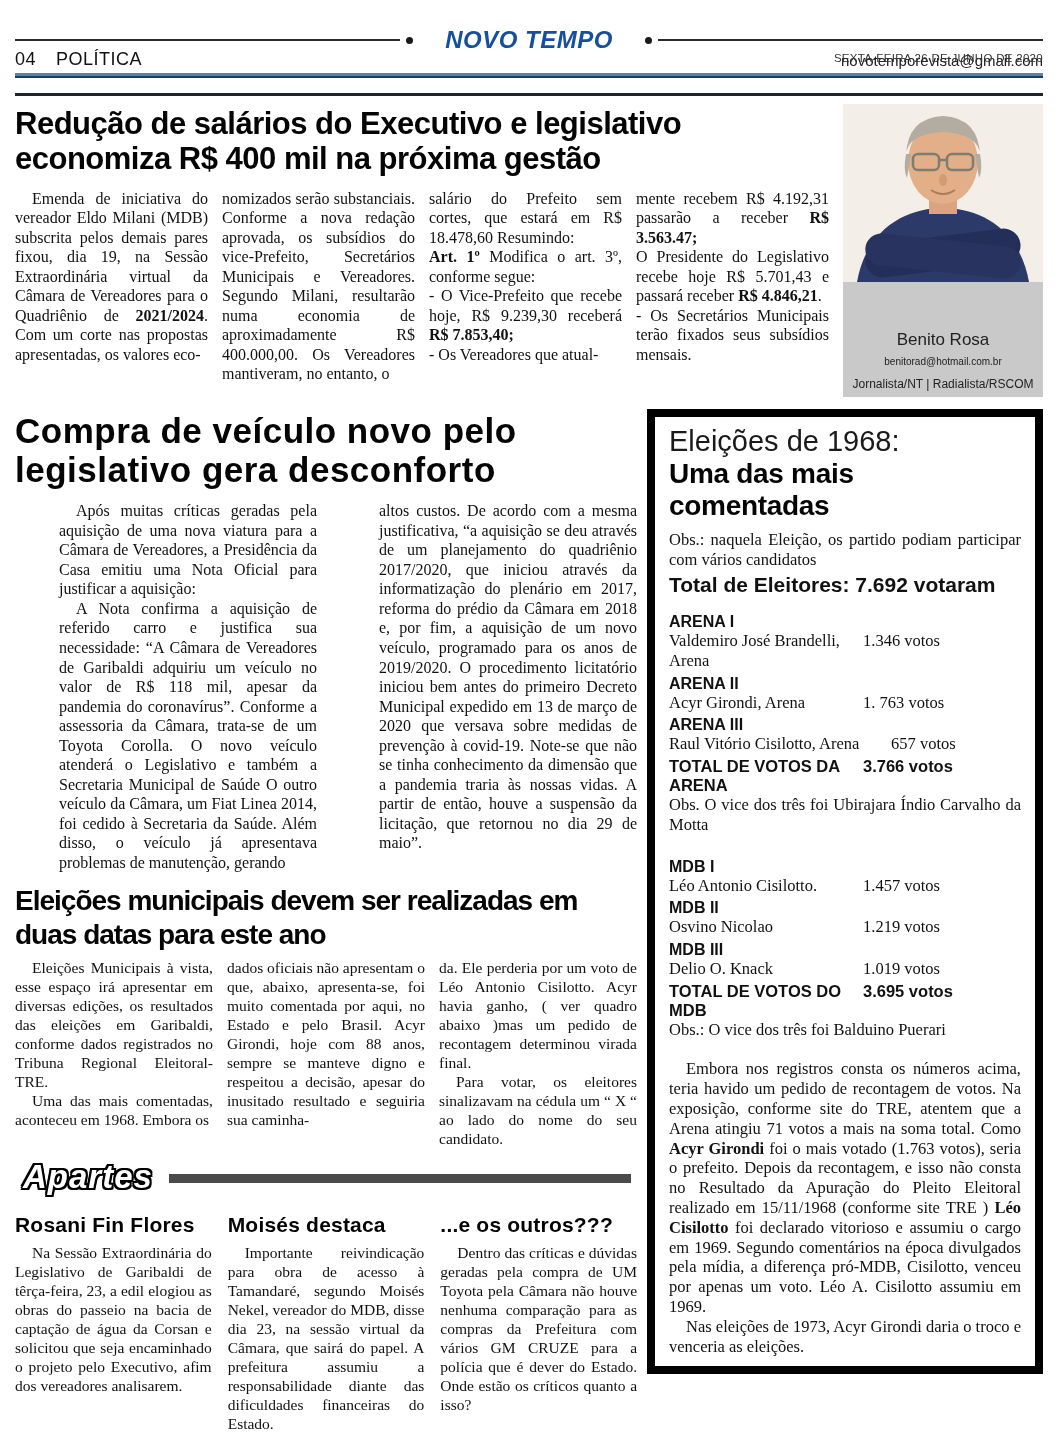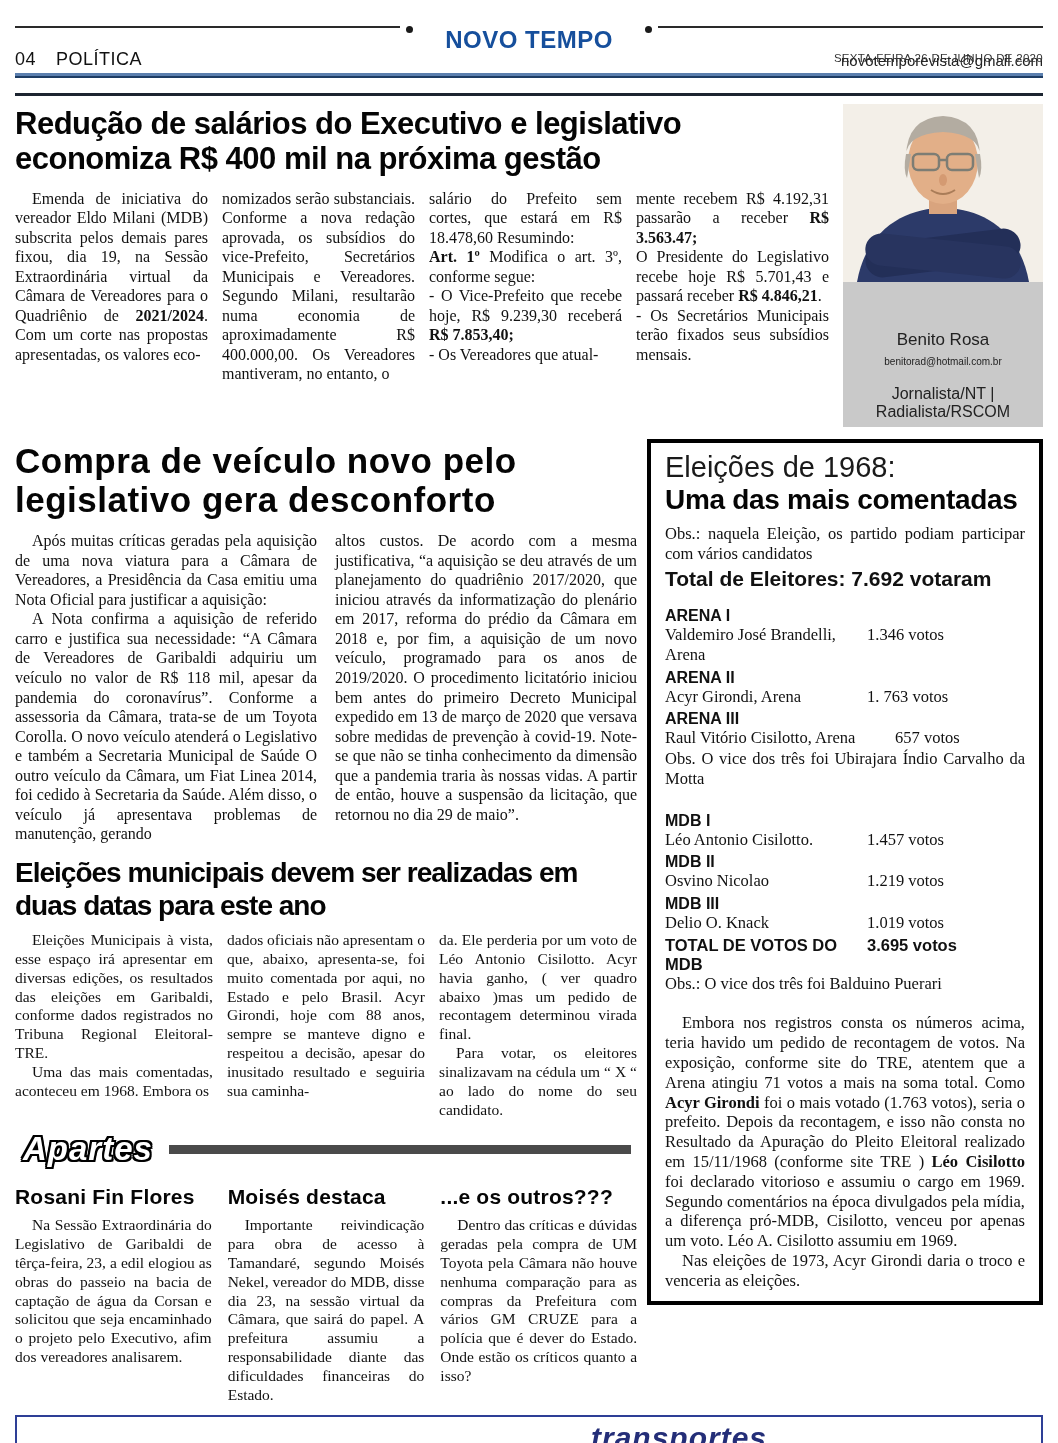--- a/index.html
+++ b/index.html
@@ -5,21 +5,21 @@
   * { margin:0; padding:0; box-sizing:border-box; }
   html,body { background:#ffffff; }
   body {
     width:1058px; height:1443px; overflow:hidden;
     font-family:"Liberation Serif", serif; color:#111;
   }
   .page { position:relative; padding:8px 15px 0 15px; width:1058px; height:1443px; }
 
   
   .header { position:relative; height:62px; }
-  .mast-center { position:absolute; left:0; right:0; top:18px; display:flex; align-items:flex-start; }
+  .mast-center { position:absolute; left:0; right:0; top:18px; display:flex; align-items:center;font-style:italic; }
   .mast-line { flex:1; border-top:2px solid #2a2a2a; height:0; }
   .mast-dot { width:7px; height:7px; border-radius:50%; background:#1a1a1a; margin:0 6px; }
   .mast-title { font-family:"Liberation Sans",sans-serif; font-weight:bold; font-size:24px;
     color:#164f9c; letter-spacing:.5px; padding:0 26px; white-space:nowrap; }
   .mast-email { position:absolute; left:0; right:0; top:44px; text-align:right;
     font-size:15px; color:#222; font-family:"Liberation Sans",sans-serif; }
   .pagenum-wrap { position:absolute; left:0; bottom:0; font-family:"Liberation Sans",sans-serif;
     font-weight:normal; font-size:18px; letter-spacing:.5px; }
   .pagenum-wrap .num { margin-right:20px; }
   .issue-date { position:absolute; right:0; bottom:6px; font-family:"Liberation Sans",sans-serif;
@@ -34,31 +34,31 @@
     font-size:31px; line-height:1.14; letter-spacing:-.5px; color:#050505; margin:2px 0 12px; }
   .a1-cols { display:flex; gap:14px; }
   .a1-cols .col { flex:1; }
   .bodytext p { font-size:16px; line-height:1.22; text-align:justify; }
   .bodytext p.ind { text-indent:17px; }
   .photo-box { width:200px; }
   .photo-box svg { display:block; width:200px; height:178px; }
   .photo-cap { background:#c9c9c9; text-align:center; padding:4px 2px 6px; }
   .photo-cap .cap-line1 { font-family:"Liberation Sans",sans-serif; font-size:17px; color:#222;margin-top:44px; }
   .photo-cap .cap-mail { font-size:10px; font-family:"Liberation Sans",sans-serif; }
-  .photo-cap .cap-line2 { font-family:"Liberation Sans",sans-serif; font-size:16px; color:#222; margin-top:15px; }
+  .photo-cap .cap-line2 { font-family:"Liberation Sans",sans-serif; font-size:12px; color:#222; margin-top:7px; }
 
   
   .main { display:flex; margin-top:12px; gap:10px; }
   .main-left { width:622px; }
   .main-right { flex:1; }
 
   .a2 h2, .a3 h2 { font-family:"Liberation Sans",sans-serif; color:#050505; }
   .a2 h2 { font-weight:bold; font-size:35px; line-height:1.12; letter-spacing:.5px; margin:2px 0 12px; }
   .a2-cols { display:flex; gap:18px; }
-  .a2-cols .col { flex:1; }
+  .a2-cols .col { flex:1;margin-left:44px; }
   .a2-cols p, .a3-cols p { margin-bottom:0; }
 
   .a3 h2 { font-weight:bold; font-size:28px; line-height:1.2; letter-spacing:-1px; margin:12px 0 8px; }
   .a3-cols { display:flex; gap:14px; }
   .a3-cols .col { flex:1; }
   .a3-cols p { font-size:15.5px; }
 
   
   .apartes { margin-top:10px; }
   .apartes-head { display:flex; align-items:center; }
@@ -67,21 +67,21 @@
     text-shadow:-2px -2px 0 #000, 2px -2px 0 #000, -2px 2px 0 #000, 2px 2px 0 #000,
                 -2px 0 0 #000, 2px 0 0 #000, 0 -2px 0 #000, 0 2px 0 #000; }
   .apartes-bar { flex:1; height:9px; background:#4a4a4a; margin-left:10px; margin-right:6px; }
   .apartes-cols { display:flex; gap:16px; margin-top:15px; }
   .apartes-cols .col { flex:1; }
   .apartes-cols h3 { font-family:"Liberation Sans",sans-serif; font-weight:bold;
     font-size:21px; letter-spacing:.2px; margin:0 0 7px; color:#050505; }
   .apartes-cols p { font-size:15.5px; }
 
   
-  .box { border:4px solid #000000; padding:8px 14px 10px; background:#fff; }
+  .box { border:8px solid #000000; padding:8px 14px 10px; background:#fff; }
   .box-title1 { font-family:"Liberation Sans",sans-serif; font-weight:normal; font-size:29px; color:#1a1a1a; }
   .box-title2 { font-family:"Liberation Sans",sans-serif; font-weight:bold; font-size:28px;
     letter-spacing:-.3px; color:#050505; margin-bottom:8px; }
   .box-obs { font-size:16.5px; line-height:1.2; text-align:justify; }
   .box-total { font-family:"Liberation Sans",sans-serif; font-weight:bold; font-size:21px; margin:3px 0 16px; }
   .vhead { font-family:"Liberation Sans",sans-serif; font-weight:bold; font-size:16px; margin-top:3px; }
   .vrow { display:flex; font-size:16.5px; line-height:1.25; }
   .vrow .vname { flex:1; }
   .vrow .vvotes { width:158px; }
   .vtotal { display:flex; font-family:"Liberation Sans",sans-serif; font-weight:bold; font-size:16.5px; margin-top:2px; }
@@ -234,20 +234,24 @@
         <div class="vhead">ARENA II</div>
         <div class="vrow">
             <span class="vname">Acyr Girondi, Arena</span>
             <span class="vvotes">1. 763 votos</span>
           </div>
         <div class="vhead">ARENA III</div>
         <div class="vrow">
             <span class="vname">Raul Vitório Cisilotto, Arena</span>
             <span class="vvotes" style="padding-left:28px">657 votos</span>
           </div>
+        <div class="vtotal">
+            <span class="vname">TOTAL DE VOTOS DA ARENA</span>
+            <span class="vvotes">3.766  votos</span>
+          </div>
         <div class="box-obs">Obs. O vice dos três foi Ubirajara Índio Carvalho da Motta</div>
 
         <div class="box-gap"></div>
 
         <div class="vhead">MDB I</div>
         <div class="vrow">
             <span class="vname">Léo Antonio Cisilotto.</span>
             <span class="vvotes">1.457 votos</span>
           </div>
         <div class="vhead">MDB II</div>

